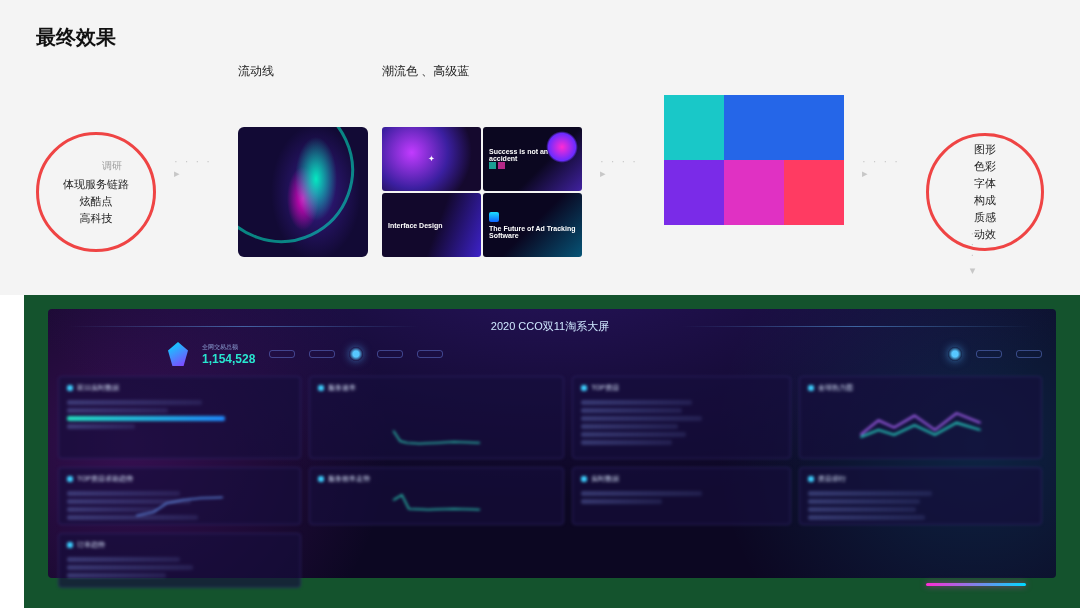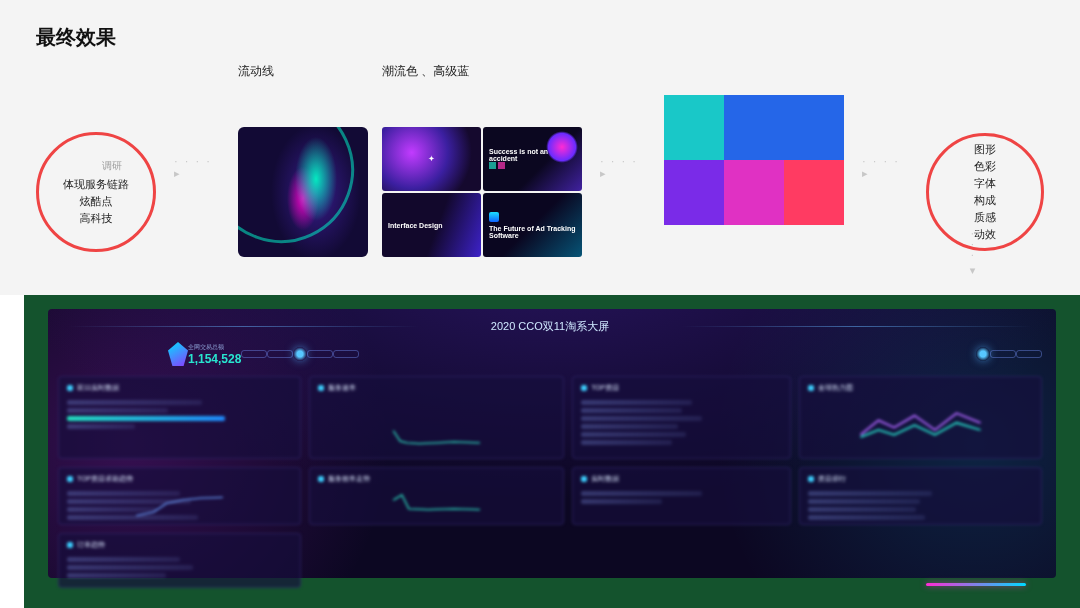--- a/index.html
+++ b/index.html
@@ -173,21 +173,21 @@
   }
   .dash-titlebar::before, .dash-titlebar::after {
     content:"";
     position:absolute; top:9px; width:35%; height:1px;
     background: linear-gradient(90deg, transparent, rgba(100,180,255,0.5), transparent);
   }
   .dash-titlebar::before{ left:2%; }
   .dash-titlebar::after{ right:2%; }
 
   .kpi-bar {
-    display:flex; align-items:center; 
+    display:flex; align-items:center; gap:14px;
     padding: 4px 10px 10px 120px;
     color:#9aaee0; font-size:6px;
   }
   .kpi-gem {
     width:20px;height:24px;
     background: linear-gradient(150deg,#00e0ff,#8a3bff);
     clip-path: polygon(50% 0,100% 35%,78% 100%,22% 100%,0 35%);
     filter: drop-shadow(0 0 6px rgba(0,200,255,0.6));
   }
   .kpi-main { color:#28e5cf; font-size:12px; font-weight:600; }

